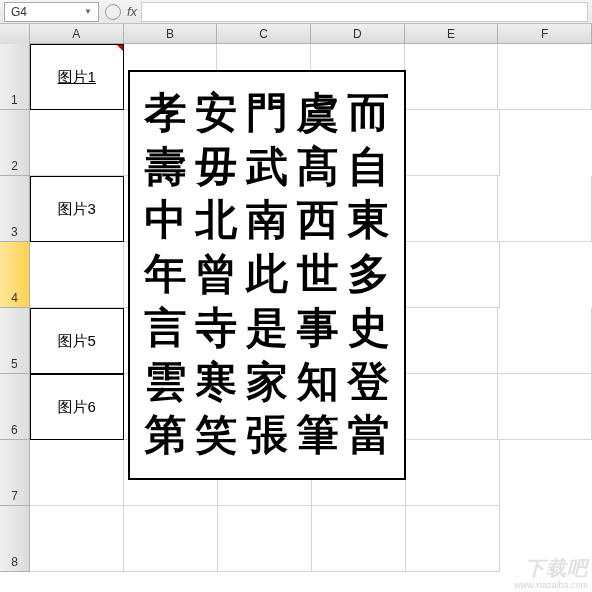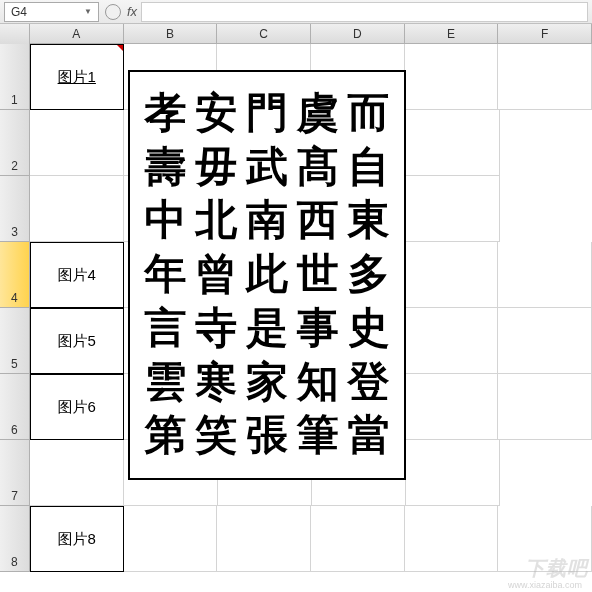--- a/index.html
+++ b/index.html
@@ -26,21 +26,21 @@
     .row-header.selected { background: linear-gradient(to right, #ffe699, #ffd34e); }
     .cell { border-right: 1px solid #d4d4d4; border-bottom: 1px solid #d4d4d4; background: #fff; }
     .cell.bordered { border: 1px solid #000; text-align: center; font-size: 15px; display: flex; align-items: center; justify-content: center; }
     
     .red-mark { position: absolute; top: 0; right: 0; width: 0; height: 0; border-left: 6px solid transparent; border-top: 6px solid #c00; }
     
     .overlay-image { position: absolute; left: 128px; top: 46px; width: 278px; height: 410px; background: #fff; border: 2px solid #000; padding: 18px 10px; display: flex; flex-direction: row-reverse; justify-content: space-around; align-items: center; }
     .overlay-col { display: flex; flex-direction: column; font-family: "KaiTi", "STKaiti", serif; font-size: 42px; font-weight: 600; line-height: 1.28; text-align: center; }
     
     .watermark { position: absolute; right: 4px; bottom: 10px; font-size: 20px; font-weight: bold; color: rgba(180,180,180,0.4); font-style: italic; letter-spacing: 1px; pointer-events: none; }
-    .watermark-sub { position: absolute; right: 10px; bottom: 2px; font-size: 9px; color: rgba(160,160,160,0.45); pointer-events: none; }
+    .watermark-sub { position: absolute; right: 4px; bottom: 2px; font-size: 9px; color: rgba(160,160,160,0.45); pointer-events: none; }
   </style>
 </head>
 <body>
 
 <div class="formula-bar">
   <div class="name-box">
     <span class="name-box-text">G4</span>
     <span class="name-box-arrow">▼</span>
   </div>
   <div class="fx-btn-group">
@@ -74,29 +74,29 @@
       <div class="row" style="height: 66px;">
         <div class="row-header" style="height: 66px;">2</div>
         <div class="cell" style="width: 94px; height: 66px;"></div>
         <div class="cell" style="width: 94px; height: 66px;"></div>
         <div class="cell" style="width: 94px; height: 66px;"></div>
         <div class="cell" style="width: 94px; height: 66px;"></div>
         <div class="cell" style="width: 94px; height: 66px;"></div>
       </div>
       <div class="row" style="height: 66px;">
         <div class="row-header" style="height: 66px;">3</div>
+        <div class="cell bordered" style="width: 94px; height: 66px; position: relative;">图片3</div>
         <div class="cell" style="width: 94px; height: 66px;"></div>
         <div class="cell" style="width: 94px; height: 66px;"></div>
         <div class="cell" style="width: 94px; height: 66px;"></div>
         <div class="cell" style="width: 94px; height: 66px;"></div>
         <div class="cell" style="width: 94px; height: 66px;"></div>
       </div>
       <div class="row" style="height: 66px;">
         <div class="row-header selected" style="height: 66px;">4</div>
-        <div class="cell bordered" style="width: 94px; height: 66px; position: relative;">图片4</div>
         <div class="cell" style="width: 94px; height: 66px;"></div>
         <div class="cell" style="width: 94px; height: 66px;"></div>
         <div class="cell" style="width: 94px; height: 66px;"></div>
         <div class="cell" style="width: 94px; height: 66px;"></div>
         <div class="cell" style="width: 94px; height: 66px;"></div>
       </div>
       <div class="row" style="height: 66px;">
         <div class="row-header" style="height: 66px;">5</div>
         <div class="cell bordered" style="width: 94px; height: 66px; position: relative;">图片5</div>
         <div class="cell" style="width: 94px; height: 66px;"></div>
@@ -117,21 +117,20 @@
       <div class="row" style="height: 66px;">
         <div class="row-header" style="height: 66px;">7</div>
         <div class="cell" style="width: 94px; height: 66px;"></div>
         <div class="cell" style="width: 94px; height: 66px;"></div>
         <div class="cell" style="width: 94px; height: 66px;"></div>
         <div class="cell" style="width: 94px; height: 66px;"></div>
         <div class="cell" style="width: 94px; height: 66px;"></div>
       </div>
       <div class="row" style="height: 66px;">
         <div class="row-header" style="height: 66px;">8</div>
-        <div class="cell bordered" style="width: 94px; height: 66px; position: relative;">图片8</div>
         <div class="cell" style="width: 94px; height: 66px;"></div>
         <div class="cell" style="width: 94px; height: 66px;"></div>
         <div class="cell" style="width: 94px; height: 66px;"></div>
         <div class="cell" style="width: 94px; height: 66px;"></div>
         <div class="cell" style="width: 94px; height: 66px;"></div>
       </div>
     </div>
 
   <div class="overlay-image">
     <div class="overlay-col" style="white-space: pre;">而

